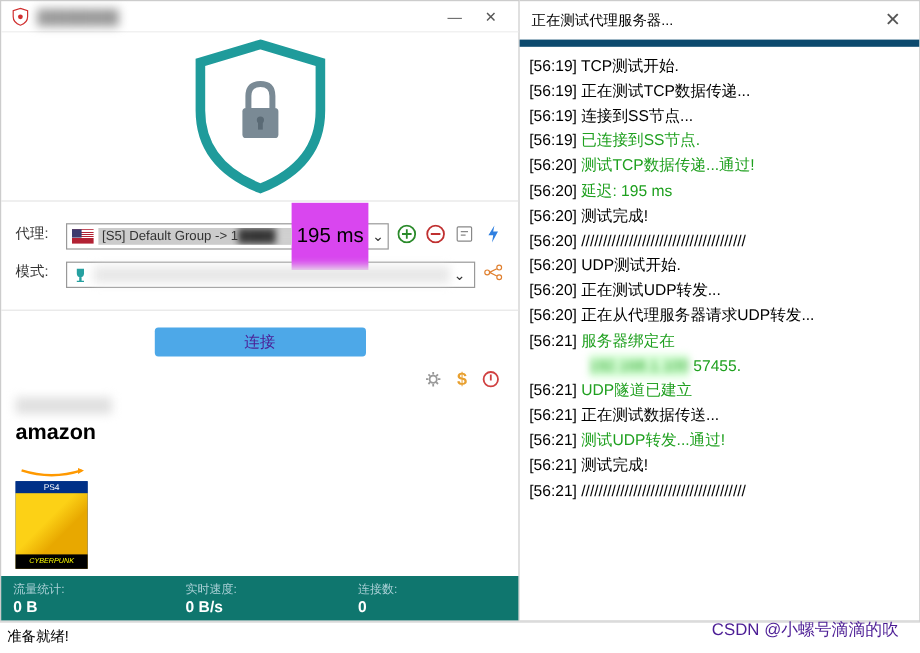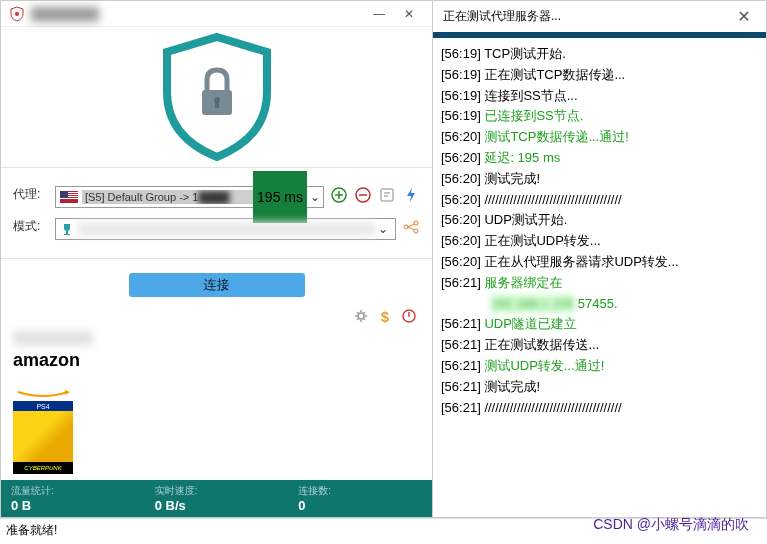--- a/index.html
+++ b/index.html
@@ -17,27 +17,27 @@
     .shield-area { height: 160px; display: flex; align-items: center; justify-content: center; }
     .shield-svg { width: 120px; height: 130px; }
     .form-area { padding: 8px 12px; border-top: 1px solid #e5e5e5; border-bottom: 1px solid #e5e5e5; }
     .form-row { display: flex; align-items: flex-start; margin: 10px 0; gap: 6px; }
     .form-label { width: 36px; color: #333; }
     .proxy-select { flex: 1; height: 22px; border: 1px solid #999; display: flex; align-items: center; background: #fff; position: relative; }
     .flag { width: 18px; height: 12px; margin: 0 4px; background: linear-gradient(to bottom, #b22234 0%, #b22234 8%, #fff 8%, #fff 16%, #b22234 16%, #b22234 24%, #fff 24%, #fff 32%, #b22234 32%, #b22234 40%, #fff 40%, #fff 48%, #b22234 48%, #b22234 56%, #fff 56%, #fff 64%, #b22234 64%); position: relative; }
     .flag::before { content: ''; position: absolute; top: 0; left: 0; width: 8px; height: 7px; background: #3c3b6e; }
     .proxy-text { flex: 1; background: #ccc; color: #333; font-size: 11px; padding: 1px 3px; filter: blur(0px); white-space: nowrap; overflow: hidden; }
     .proxy-text .blur { filter: blur(3px); display: inline-block; width: 60px; background: #d0d0d0; }
-    .latency { background: #15803d; color: #000; padding: 18px 4px; font-size: 14px; }
+    .latency { background: #d946ef; color: #000; padding: 18px 4px; font-size: 17px; }
     .dropdown-arrow { width: 16px; text-align: center; color: #333; cursor: pointer; }
     .icon-btn { width: 18px; height: 18px; display: flex; align-items: center; justify-content: center; cursor: pointer; }
     .mode-select { flex: 1; height: 22px; border: 1px solid #999; display: flex; align-items: center; padding: 0 4px; }
     .mode-icon { width: 14px; height: 14px; margin-right: 4px; color: #26a0a0; }
     .mode-text { flex: 1; filter: blur(4px); background: #e8e8e8; height: 14px; }
-    .connect-btn { margin: 14px auto 10px; width: 176px; height: 28px; background: #4da8e8; color: #0f172a; border: none; border-radius: 3px; cursor: pointer; display: flex; align-items: center; justify-content: center; font-size: 13px; }
+    .connect-btn { margin: 14px auto 10px; width: 176px; height: 28px; background: #4da8e8; color: #4c1d95; border: none; border-radius: 3px; cursor: pointer; display: flex; align-items: center; justify-content: center; font-size: 13px; }
     .status-icons { display: flex; justify-content: flex-end; padding: 0 14px 6px; gap: 6px; }
     .amazon-area { padding: 2px 12px 6px; }
     .amazon-logo { font-family: Arial; font-weight: bold; font-size: 18px; color: #000; margin-bottom: 16px; }
     .ps4-box { width: 60px; height: 73px; background: #003087; position: relative; }
     .ps4-label { position: absolute; top: 0; left: 0; right: 0; height: 10px; background: #003087; color: #fff; font-size: 7px; text-align: center; display: flex; align-items: center; justify-content: center; }
     .ps4-art { position: absolute; top: 10px; left: 0; right: 0; bottom: 0; background: linear-gradient(135deg, #fcd116 40%, #e8a800 60%); }
     .ps4-cp { position: absolute; bottom: 0; left: 0; right: 0; height: 12px; background: #000; color: #ff0; font-size: 6px; display: flex; align-items: center; justify-content: center; font-style: italic; }
     .stats-bar { background: #0f766e; color: #fff; display: flex; height: 38px; }
     .stat-col { flex: 1; padding: 4px 10px; }
     .stat-label { font-size: 10px; color: #aad0d6; }

